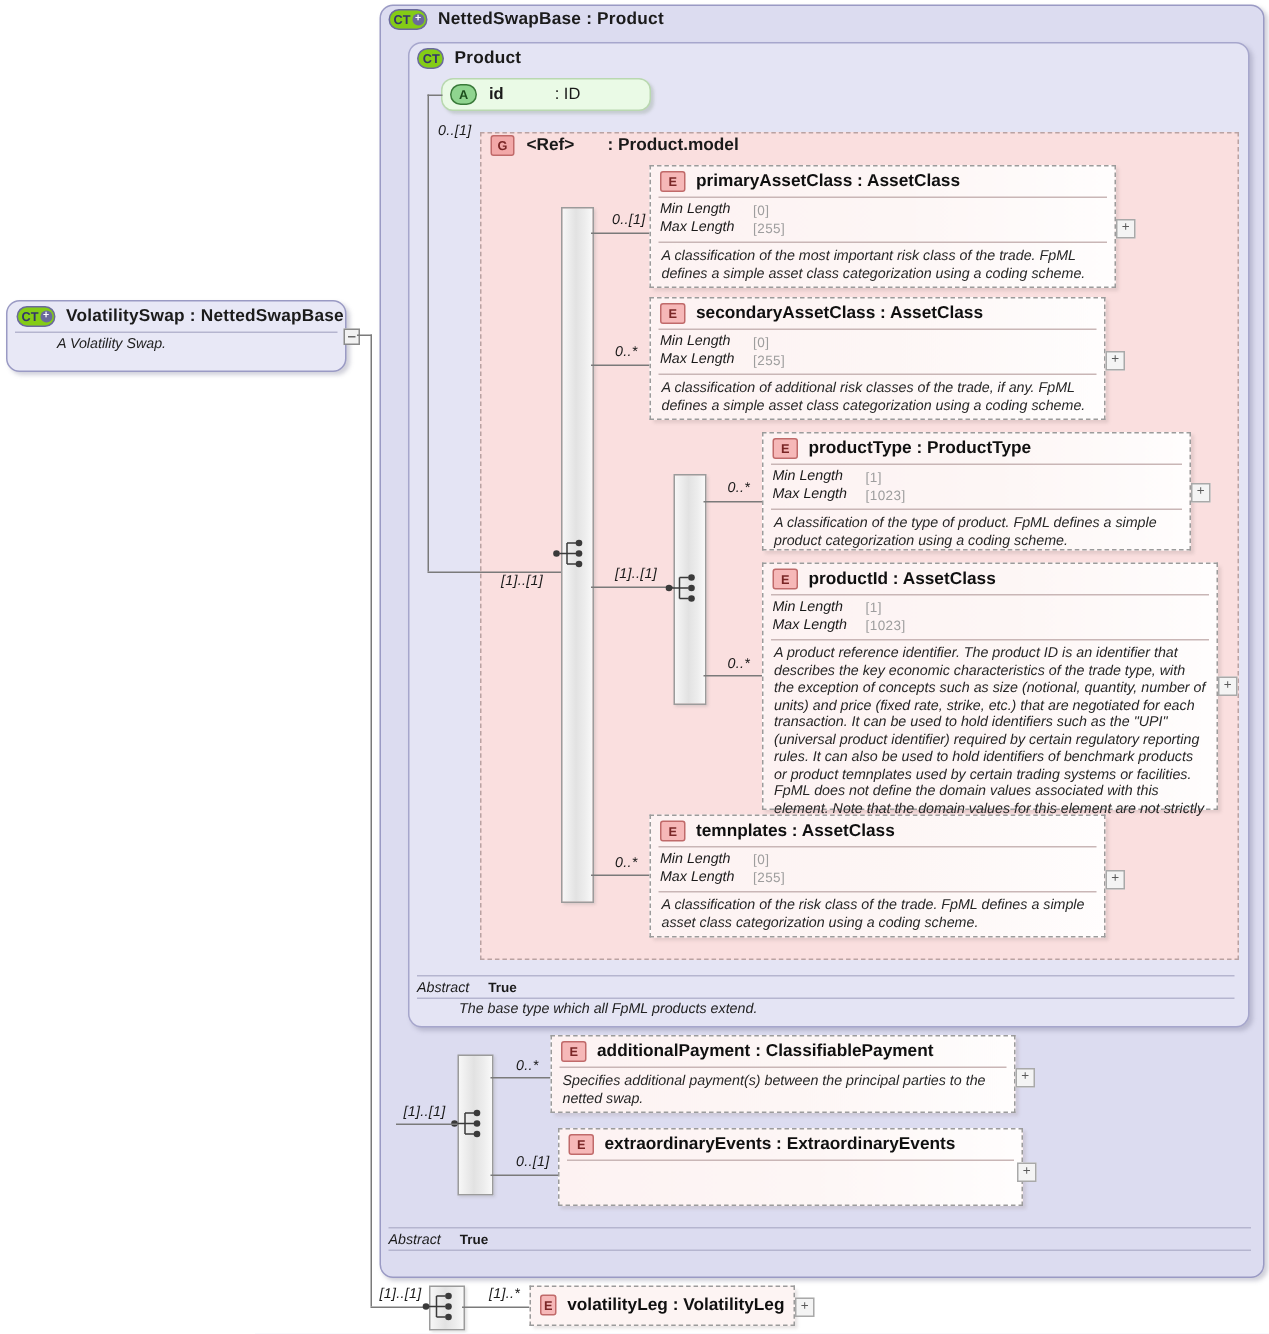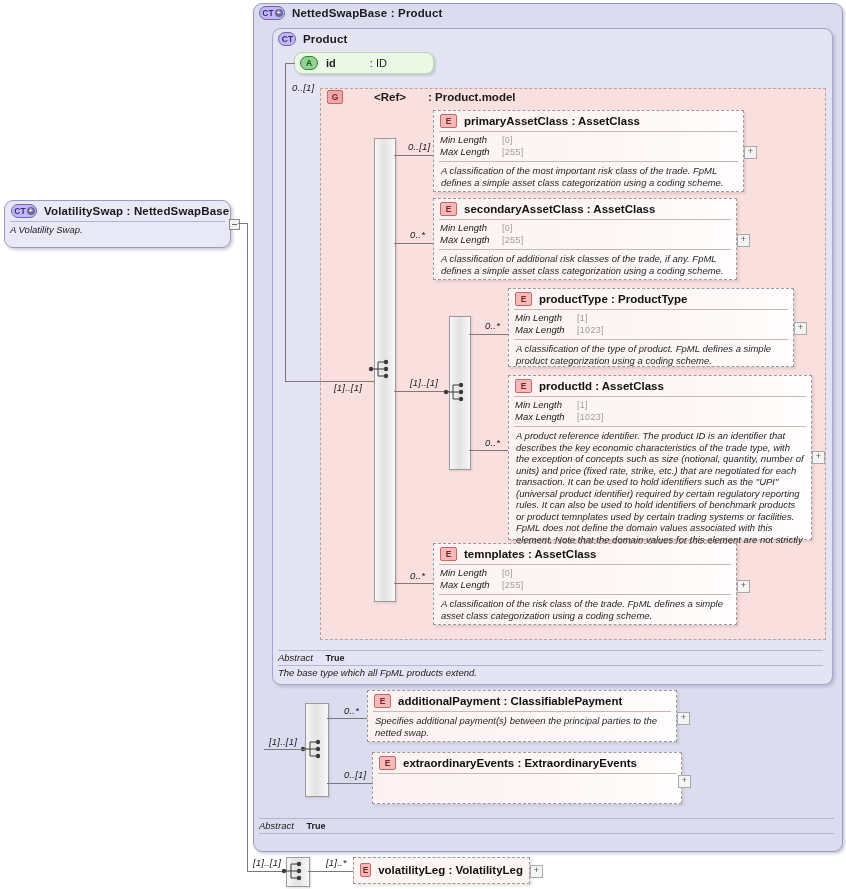--- a/index.html
+++ b/index.html
@@ -36,21 +36,21 @@
   }
 
   
   .badge{
     display:inline-flex;align-items:center;justify-content:center;
     box-sizing:border-box;
     font-size:8.5px;font-weight:bold;line-height:1;
   }
   .badge-ct{
     width:26px;height:14px;border:1px solid #6a6a9c;border-radius:7px;
-    background:#c4b5fd;color:#33336b;padding-left:1px;gap:1px;
+    background:#84cc16;color:#33336b;padding-left:1px;gap:1px;
   }
   .badge-ct .pm{
     display:inline-block;width:8px;height:8px;border-radius:50%;
     background:#6a6a9c;color:#fff;font-size:7px;line-height:8px;text-align:center;
   }
   .badge-ct.simple{width:18px;}
   .badge-a{
     width:18px;height:14px;border:1px solid #3a7a3a;border-radius:7px;
     background:#8fd48f;color:#1d4d1d;
   }
@@ -74,21 +74,21 @@
   }
   .attr-box .nm{font-weight:bold;font-size:11px;}
   .attr-box .tp{font-size:11px;}
 
   
   .grp-box{
     background:#fadfdf;
     border:1px dashed #b9a2a2;
   }
   .grp-title{position:absolute;display:flex;align-items:center;gap:8px;white-space:nowrap;}
-  .grp-title .lbl{font-weight:bold;font-size:11.5px;margin-left:23px;}
+  .grp-title .lbl{font-weight:bold;font-size:11.5px;}
 
   
   .el-box{
     border:1px dashed #9b9b9b;
     background:linear-gradient(to right,#fdf2f2 0%,#fdf6f5 55%,#fffdfd 100%);
     box-shadow:2px 2px 2px rgba(150,130,130,.22);
   }
   .el-box.plain{background:#fdf4f3;}
   .el-head{
     display:flex;align-items:center;gap:7px;
@@ -133,21 +133,21 @@
   .card{
     position:absolute;font-size:9.5px;font-style:italic;color:#1a1a1a;
     white-space:nowrap;letter-spacing:.2px;
   }
 
   
   .foot-rule{position:absolute;height:1px;background:#b5b5cf;}
   .foot-row{position:absolute;white-space:nowrap;font-size:9.5px;line-height:12px;}
   .foot-row .k{font-style:italic;}
   .foot-row .v{font-weight:bold;margin-left:10px;font-size:9px;}
-  .foot-doc{position:absolute;font-size:9.5px;font-style:italic;color:#222;white-space:nowrap;}
+  .foot-doc{position:absolute;font-size:9.5px;font-style:italic;color:#222;white-space:nowrap;margin-left:28px;}
 
   
   .stub{
     position:absolute;width:9px;height:9px;border:1px solid #8a8a8a;background:#f2f2f2;
   }
   .stub:after{
     content:"";position:absolute;left:2px;top:4px;width:5px;height:1px;background:#6a6a6a;
   }
 </style>
 </head>

